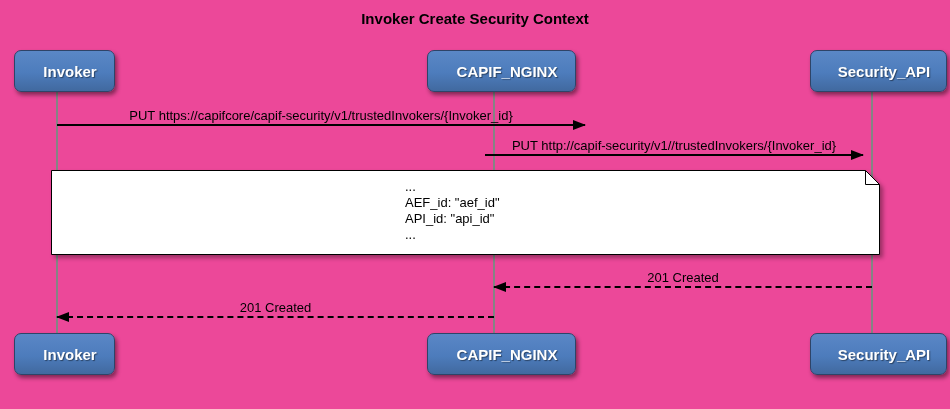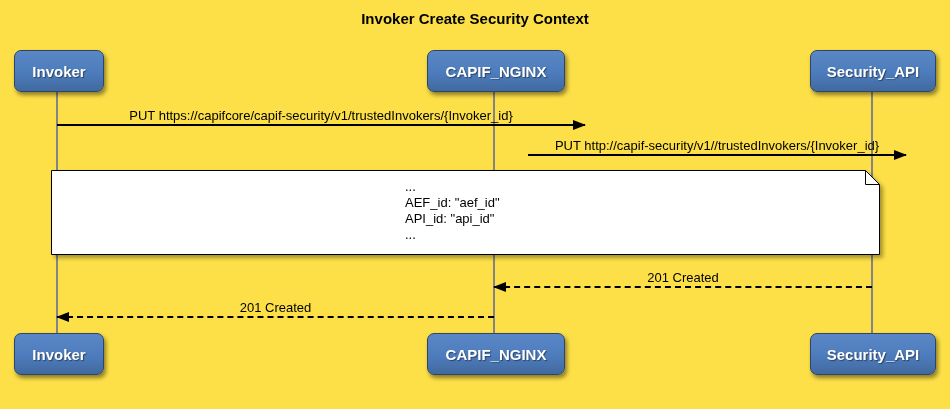--- a/index.html
+++ b/index.html
@@ -1,34 +1,35 @@
 <!DOCTYPE html>
 <html><head>
 <meta charset="utf-8">
 <style>
   html,body{margin:0;padding:0;background:#ffffff;}
   .canvas{
-    position:relative;width:950px;height:409px;background:#fde047;overflow:hidden;
+    position:relative;width:950px;height:409px;background:#ec4899;overflow:hidden;
     font-family:"Liberation Sans","DejaVu Sans",sans-serif;color:#000;
   }
   .title{
     position:absolute;top:10px;left:0;width:950px;text-align:center;
     font-size:15px;font-weight:bold;
   }
   .lifeline{
     position:absolute;width:2px;background:#848484;top:92px;height:241px;
   }
   .actor{
     position:absolute;height:40px;border:1px solid #2e4468;border-radius:7px;
     background:linear-gradient(180deg,#5a87c6 0%,#4d7cbc 55%,#41699f 100%);
     box-shadow:2px 3px 4px rgba(0,0,0,0.45);
     display:flex;align-items:center;justify-content:center;
     color:#ffffff;font-weight:bold;font-size:15px;
     text-shadow:1px 1px 1px rgba(0,0,0,0.45);
     white-space:nowrap;
+    padding-left:11px;
   }
   .msg{position:absolute;}
   .msg-label{
     text-align:center;font-size:13px;line-height:15px;margin-bottom:1px;white-space:nowrap;
   }
   .msg-line{position:relative;height:0;border-top:2px solid #000;}
   .msg-line.dashed{border-top:2px dashed #000;}
   .arrow-head{
     position:absolute;width:0;height:0;top:-6px;
     border-top:5px solid transparent;border-bottom:5px solid transparent;
@@ -63,21 +64,21 @@
   <div class="actor" style="left:427px;top:50px;width:136px;">CAPIF_NGINX</div>
   <div class="actor" style="left:810px;top:50px;width:124px;">Security_API</div>
 
   <div class="msg" style="left:57px;top:108px;width:528px;">
     <div class="msg-label">PUT https://capifcore/capif-security/v1/trustedInvokers/{Invoker_id}</div>
     <div class="msg-line">
       <div class="arrow-head right"></div>
     </div>
   </div>
 
-  <div class="msg" style="left:510px;top:138px;width:378px;padding-left:18px;">
+  <div class="msg" style="left:467px;top:138px;width:378px;padding-left:18px;">
     <div class="msg-label">PUT http://capif-security/v1//trustedInvokers/{Invoker_id}</div>
     <div class="msg-line">
       <div class="arrow-head right"></div>
     </div>
   </div>
 
   <div class="note">
     <svg width="830" height="86">
       <polygon points="0.5,0.5 814.5,0.5 828.5,14.5 828.5,84.5 0.5,84.5" fill="#ffffff" stroke="#000000" stroke-width="1"></polygon>
       <polyline points="814.5,0.5 814.5,14.5 828.5,14.5" fill="none" stroke="#000000" stroke-width="1"></polyline>

